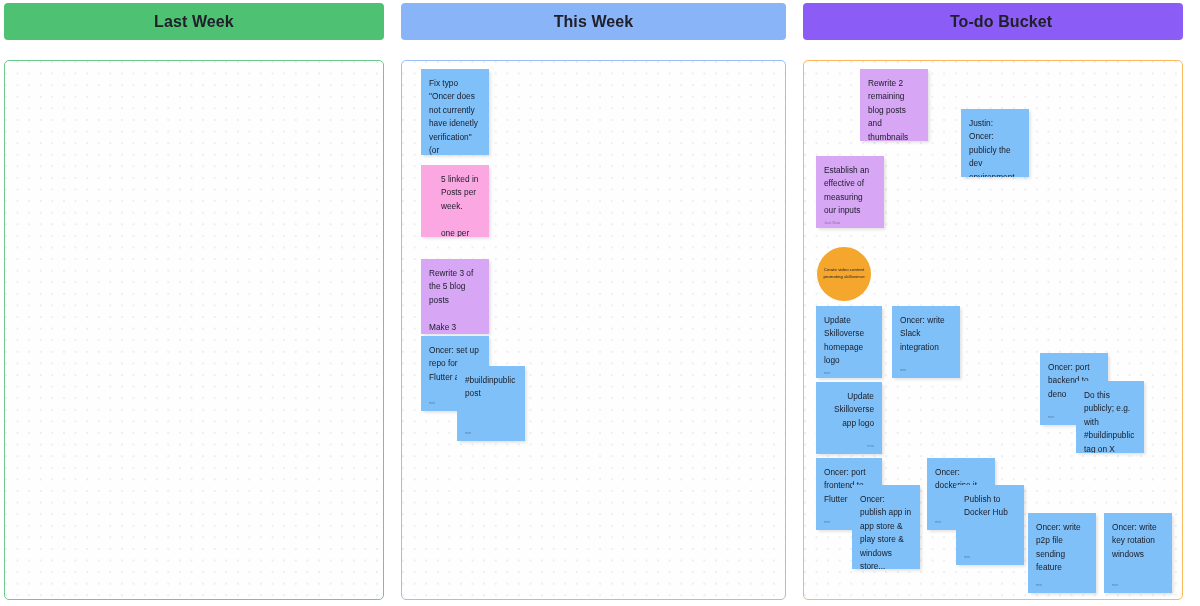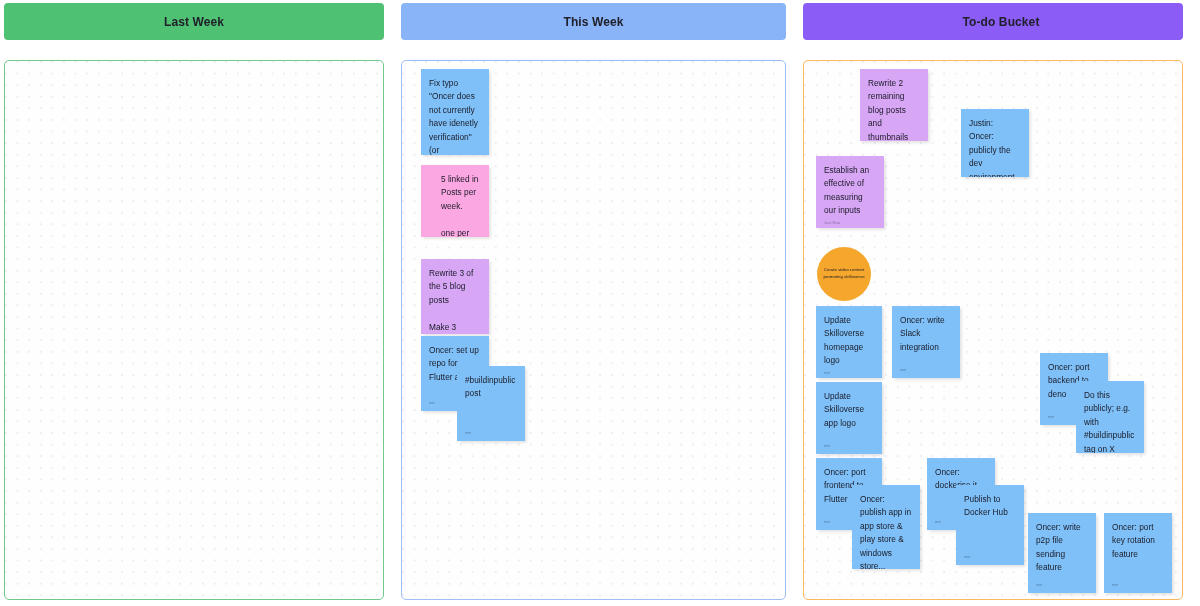--- a/index.html
+++ b/index.html
@@ -18,21 +18,21 @@
   }
   .column { position: relative; display: flex; flex-direction: column; }
   .col-last { width: 380px; }
   .col-this { width: 385px; }
   .col-todo { width: 380px; }
 
   .col-header {
     height: 37px;
     border-radius: 4px;
     display: flex; align-items: center; justify-content: center;
-    font-size: 12px; font-weight: bold; color: #20202a;
+    font-size: 16px; font-weight: bold; color: #20202a;
     letter-spacing: .1px;
     flex: 0 0 auto;
   }
   .hdr-green  { background: #4fc173; }
   .hdr-blue   { background: #8ab4f8; }
   .hdr-orange { background: #fba62a; }
 
   .col-body {
     position: relative;
     margin-top: 20px;
@@ -140,21 +140,21 @@
           <div class="body">Create video content promoting skilloverse</div>
         </div>
         <div class="note" style="left: 12px; top: 245px; width: 66px; height: 72px; background: rgb(126, 192, 247);">
           <div class="body">Update Skilloverse homepage logo</div>
           <div class="meta">min</div>
         </div>
         <div class="note" style="left: 88px; top: 245px; width: 68px; height: 72px; background: rgb(126, 192, 247);">
           <div class="body">Oncer: write Slack integration</div>
           <div class="meta">min</div>
         </div>
-        <div class="note" style="left: 12px; top: 321px; width: 66px; height: 72px; background: rgb(126, 192, 247);">
+        <div class="note" style="left: 12px; top: 321px; width: 66px; height: 72px; background: rgb(126, 192, 247); text-align: right;">
           <div class="body">Update Skilloverse app logo</div>
           <div class="meta">min</div>
         </div>
         <div class="note" style="left: 236px; top: 292px; width: 68px; height: 72px; background: rgb(126, 192, 247);">
           <div class="body">Oncer: port backend to deno</div>
           <div class="meta">min</div>
         </div>
         <div class="note" style="left: 272px; top: 320px; width: 68px; height: 72px; background: rgb(126, 192, 247);">
           <div class="body">Do this publicly; e.g. with #buildinpublic tag on X</div>
         </div>
@@ -171,19 +171,19 @@
         </div>
         <div class="note" style="left: 152px; top: 424px; width: 68px; height: 80px; background: rgb(126, 192, 247);">
           <div class="body">Publish to Docker Hub</div>
           <div class="meta">min</div>
         </div>
         <div class="note" style="left: 224px; top: 452px; width: 68px; height: 80px; background: rgb(126, 192, 247);">
           <div class="body">Oncer: write p2p file sending feature</div>
           <div class="meta">min</div>
         </div>
         <div class="note" style="left: 300px; top: 452px; width: 68px; height: 80px; background: rgb(126, 192, 247);">
-          <div class="body">Oncer: port key rotation feature</div>
+          <div class="body">Oncer: write key rotation windows</div>
           <div class="meta">min</div>
         </div>
       </div>
   </div>
 
 </div>
 
 </body></html>

